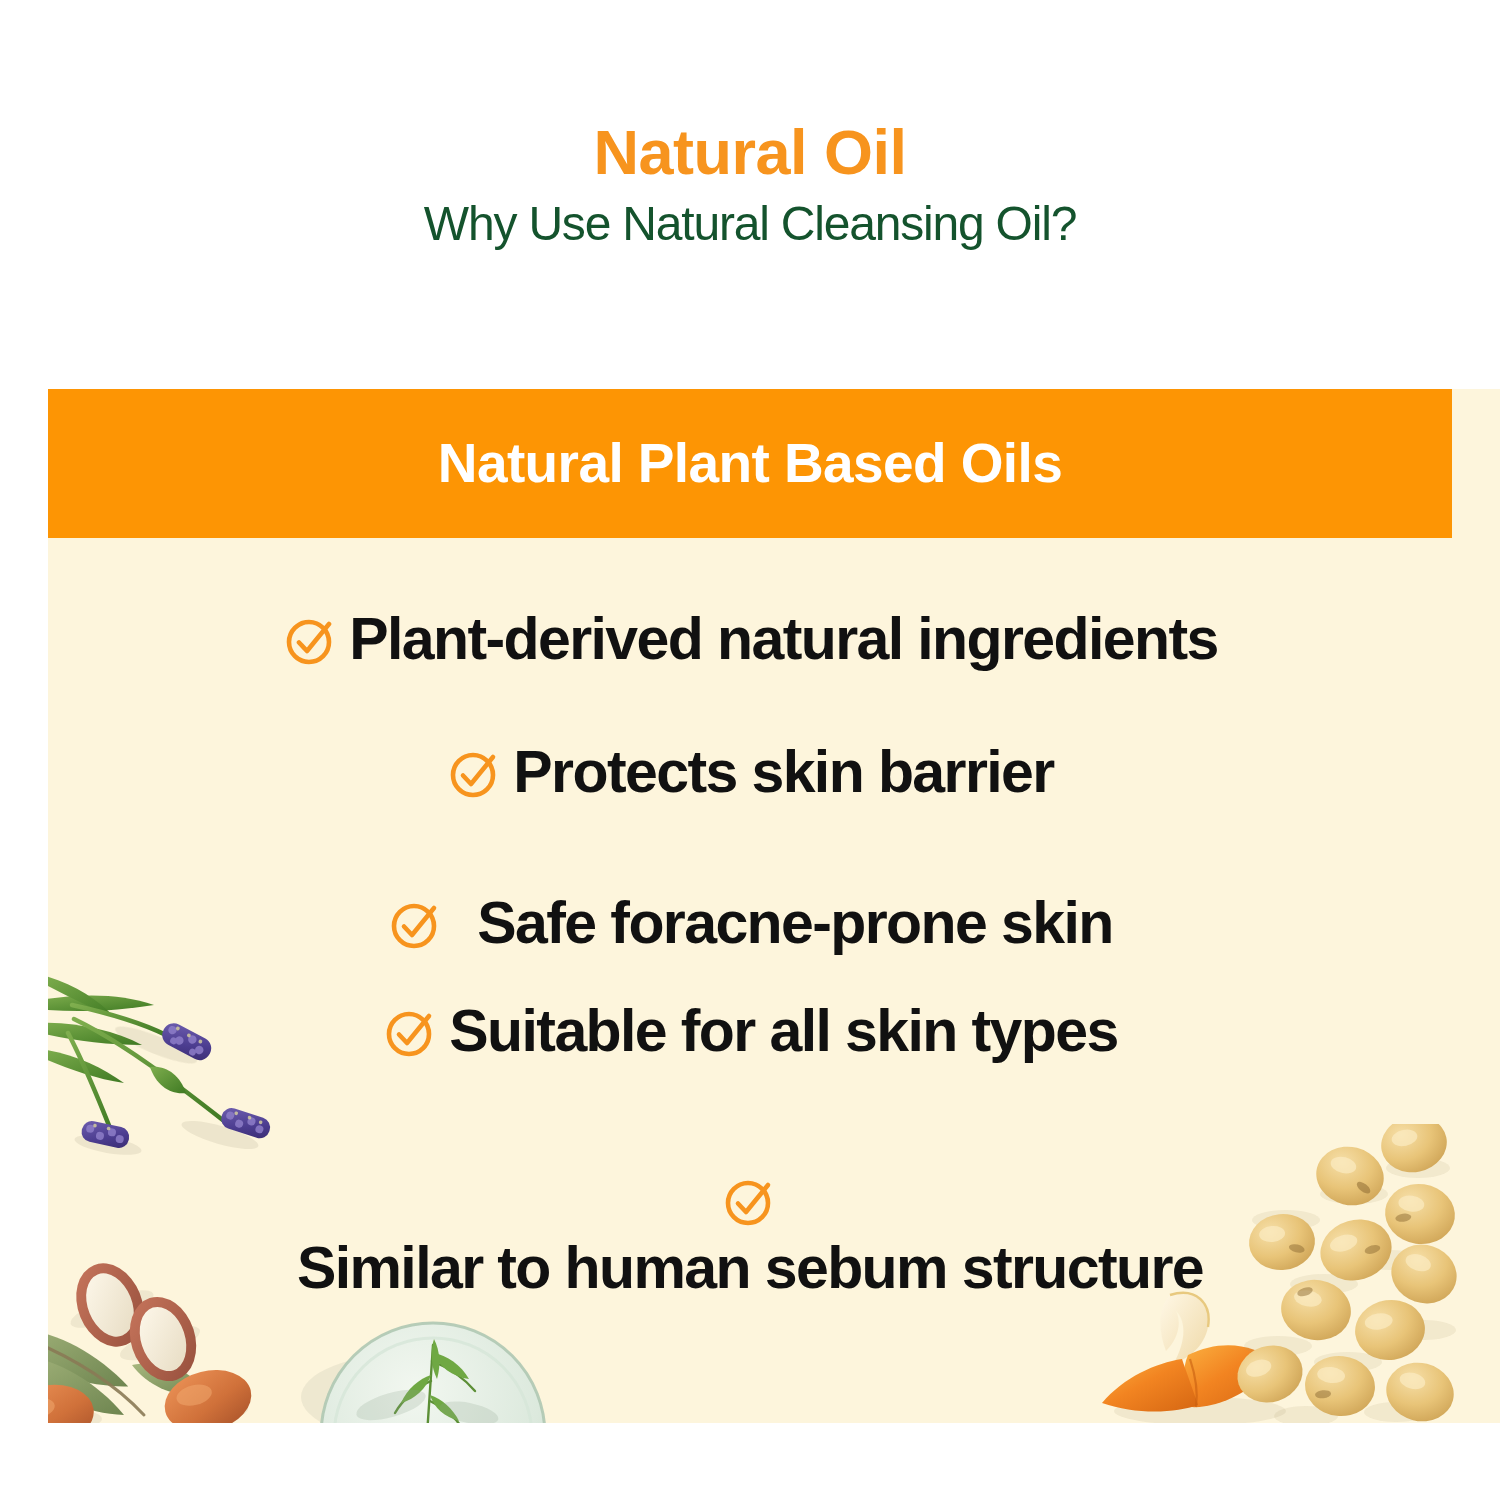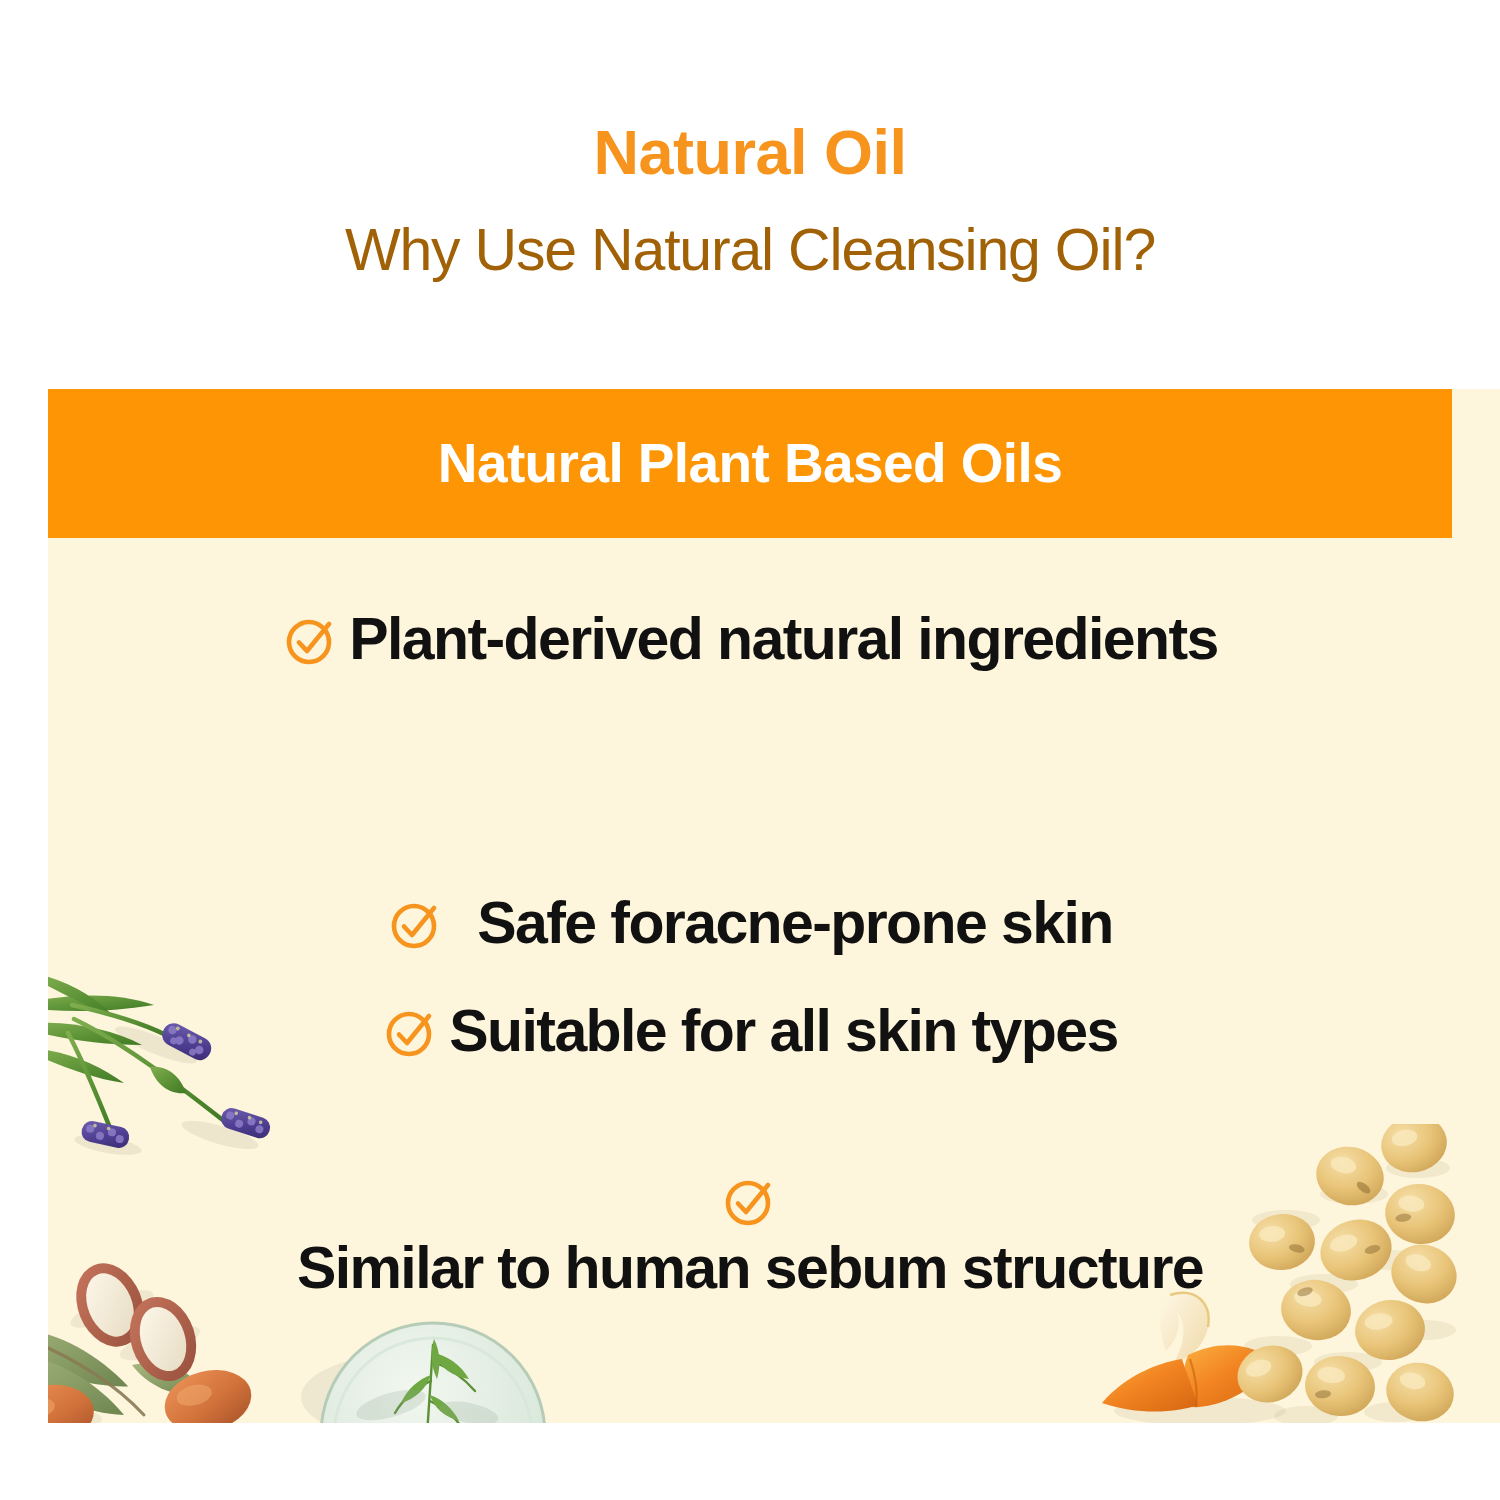--- a/index.html
+++ b/index.html
@@ -34,26 +34,26 @@
     font-family: "Liberation Sans", sans-serif;
     font-size: 63px;
     font-weight: 700;
     letter-spacing: -0.5px;
     color: #F7941E;
     line-height: 1.08;
     margin: 0;
   }
   .title {
     font-family: "Liberation Sans", sans-serif;
-    font-size: 59px;
+    font-size: 48px;
     font-weight: 400;
     letter-spacing: -1.2px;
-    color: #a16207;
+    color: #14532d;
     line-height: 1.18;
-    margin: 30px 0 0 0;
+    margin: 10px 0 0 0;
   }
 
   
   .card {
     position: absolute;
     left: 48px;
     top: 389px;
     width: 1404px;
     height: 1034px;
     background: #FDF5DC;
@@ -442,20 +442,29 @@
       <li class="feature-row r0">
         <span class="check-icon">
           <svg viewBox="0 0 58 58" width="58" height="58" aria-hidden="true">
             <circle cx="27" cy="31" r="20" fill="none" stroke="#F7941E" stroke-width="4.6"></circle>
             <path d="M17 31.5 L25 40 L47 13" fill="none" stroke="#F7941E" stroke-width="4.6" stroke-linecap="round" stroke-linejoin="round"></path>
           </svg>
         </span>
         <span class="feature-text">Plant-derived natural ingredients</span>
       </li>
 
+      <li class="feature-row r1">
+        <span class="check-icon">
+          <svg viewBox="0 0 58 58" width="58" height="58" aria-hidden="true">
+            <circle cx="27" cy="31" r="20" fill="none" stroke="#F7941E" stroke-width="4.6"></circle>
+            <path d="M17 31.5 L25 40 L47 13" fill="none" stroke="#F7941E" stroke-width="4.6" stroke-linecap="round" stroke-linejoin="round"></path>
+          </svg>
+        </span>
+        <span class="feature-text">Protects skin barrier</span>
+      </li>
 
       <li class="feature-row r2">
         <span class="check-icon">
           <svg viewBox="0 0 58 58" width="58" height="58" aria-hidden="true">
             <circle cx="27" cy="31" r="20" fill="none" stroke="#F7941E" stroke-width="4.6"></circle>
             <path d="M17 31.5 L25 40 L47 13" fill="none" stroke="#F7941E" stroke-width="4.6" stroke-linecap="round" stroke-linejoin="round"></path>
           </svg>
         </span>
         <span class="feature-text">Safe foracne-prone skin</span>
       </li>

